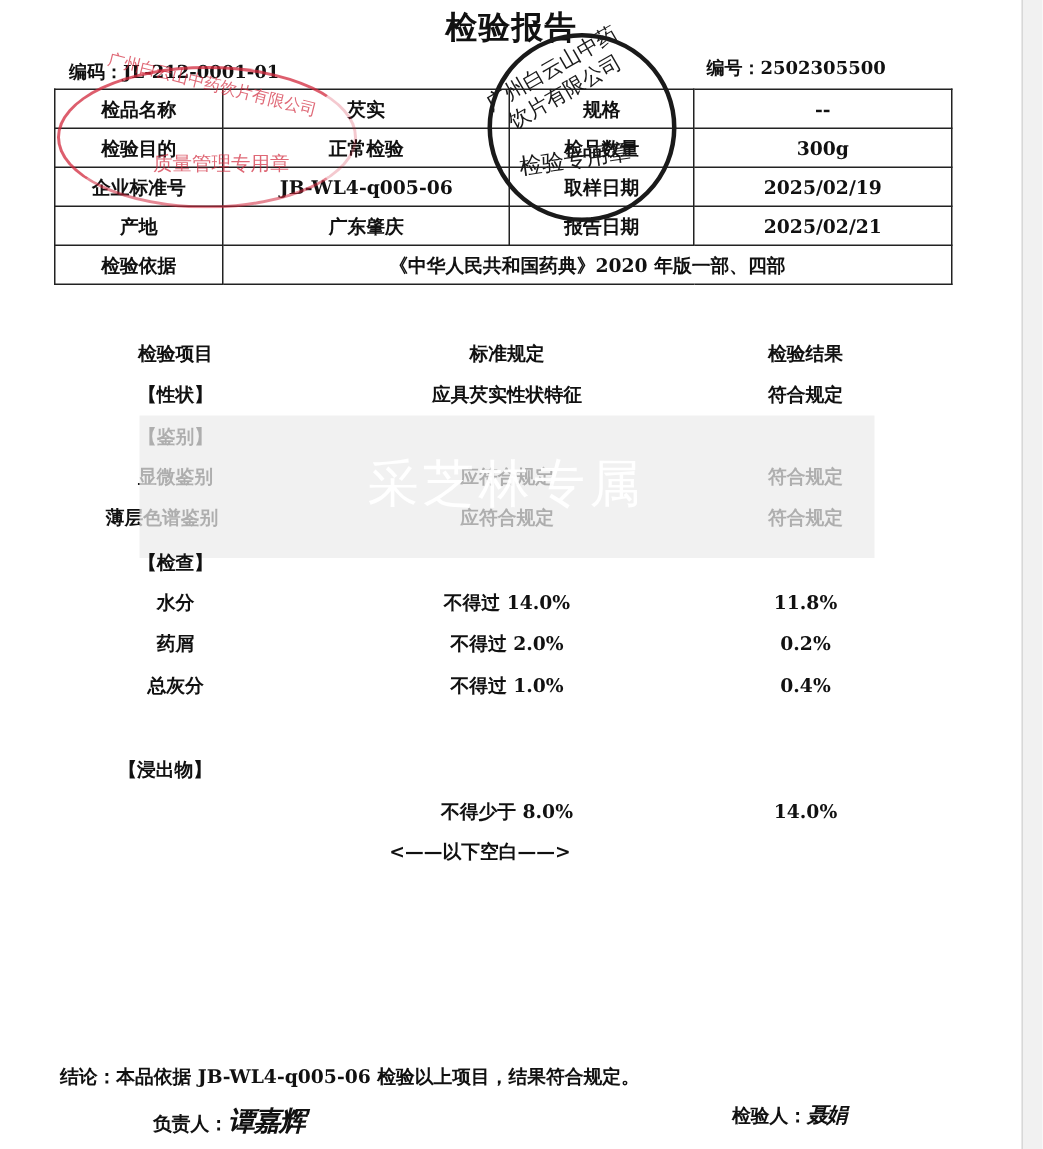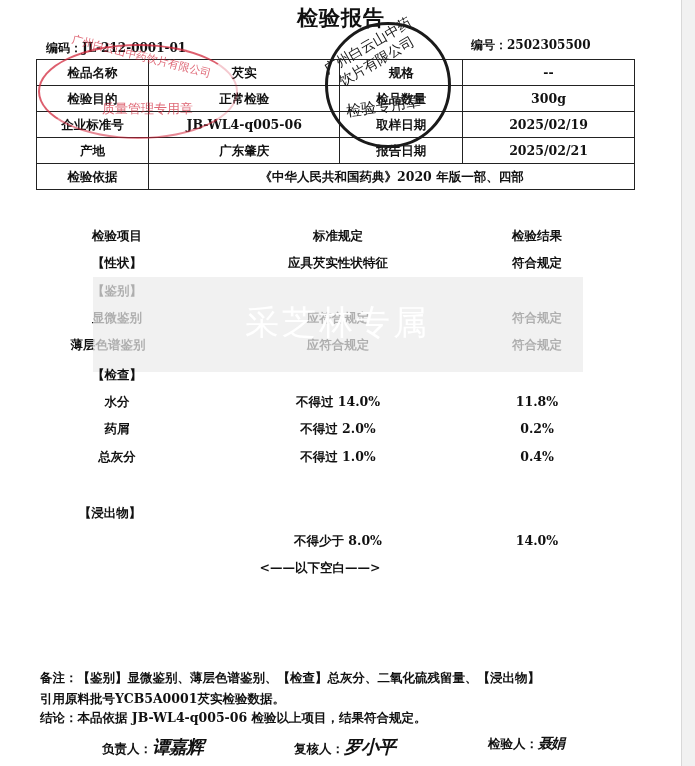--- a/index.html
+++ b/index.html
@@ -172,32 +172,25 @@
   </div>
   <div class="res-row" style="top:533px">
     <span class="std">不得少于 8.0%</span>
     <span class="result">14.0%</span>
   </div>
 
   <div class="res-row" style="top:560px">
     <span style="left:320px">&lt;——以下空白——&gt;</span>
   </div>
 
-  <div class="notes">
-    <div>备注：【鉴别】显微鉴别、薄层色谱鉴别、【检查】总灰分、二氧化硫残留量、【浸出物】</div>
-    <div>引用原料批号YCB5A0001芡实检验数据。</div>
-  </div>
 
   <div class="conclusion">结论：本品依据 JB-WL4-q005-06 检验以上项目，结果符合规定。</div>
 
   <div class="sig" style="left:102px">
     <span>负责人：</span><span class="hand">谭嘉辉</span>
-  </div>
-  <div class="sig" style="left:294px">
-    <span>复核人：</span><span class="hand">罗小平</span>
   </div>
   <div class="sig" style="left:488px">
     <span>检验人：</span><span class="hand" style="font-size:14px">聂娟</span>
   </div>
 
   <div class="stamp-red">
     <div class="ring">广州白云山中药饮片有限公司</div>
     <div class="inner">质量管理专用章</div>
   </div>
   <div class="stamp-black">

